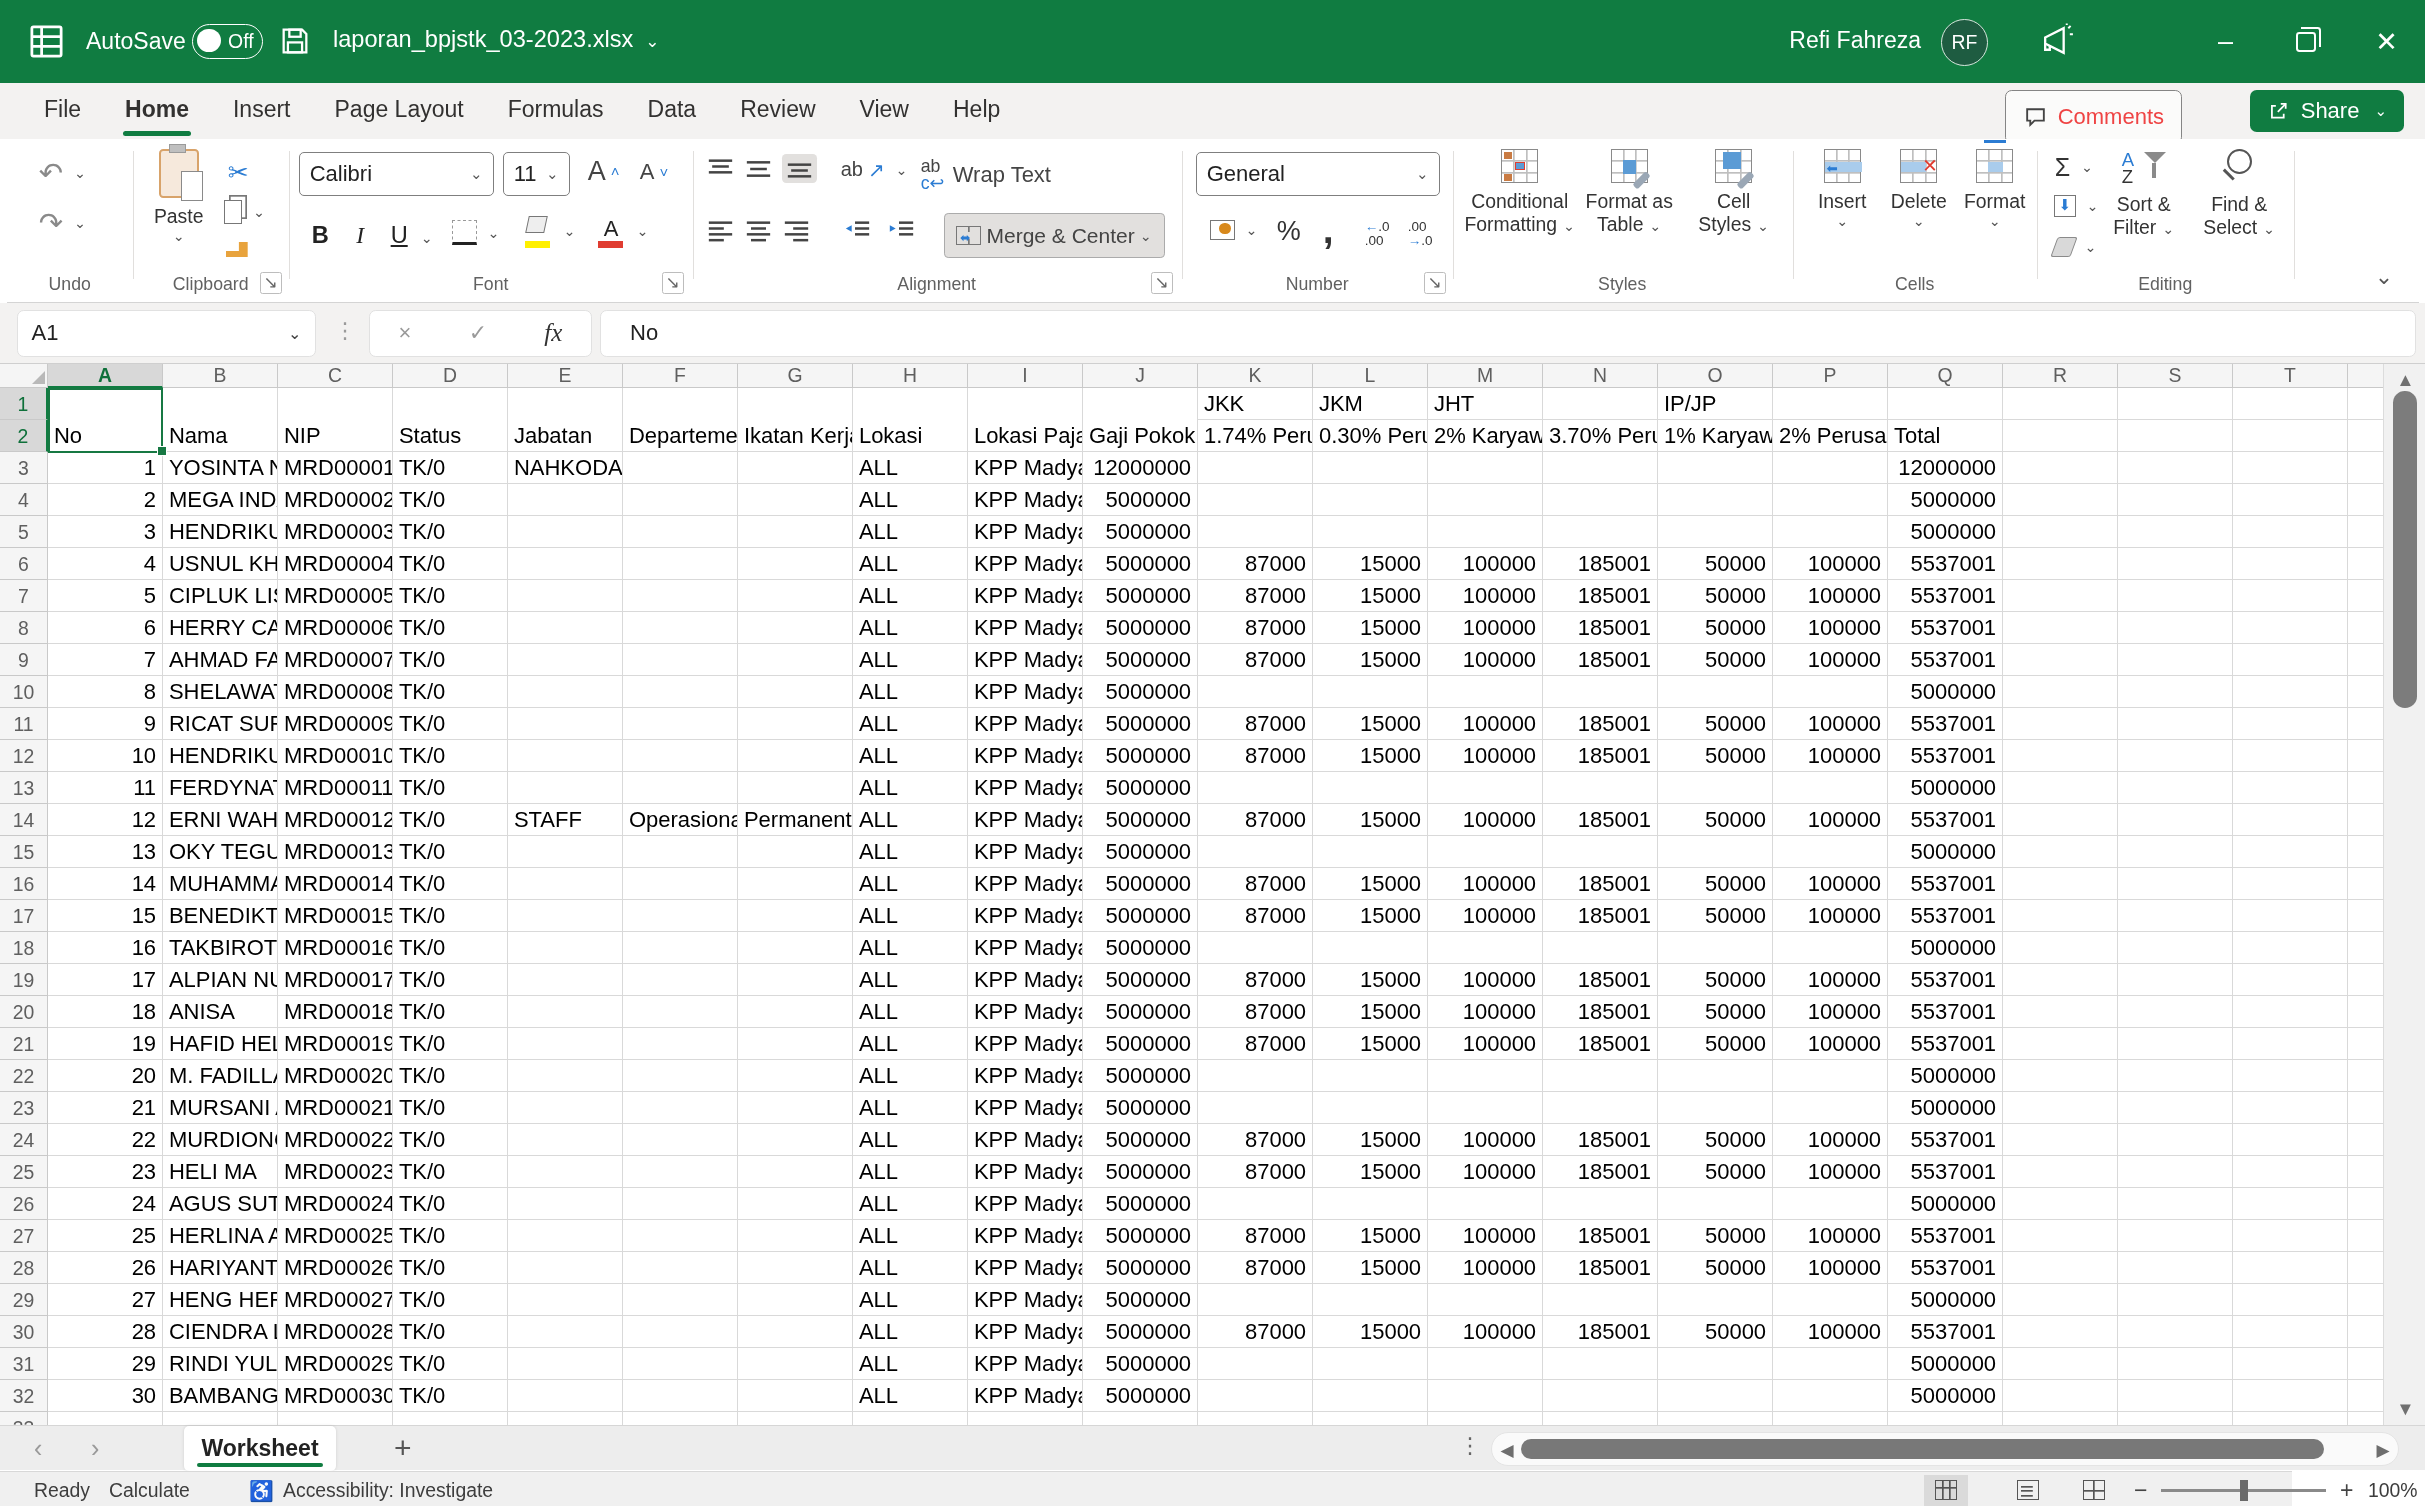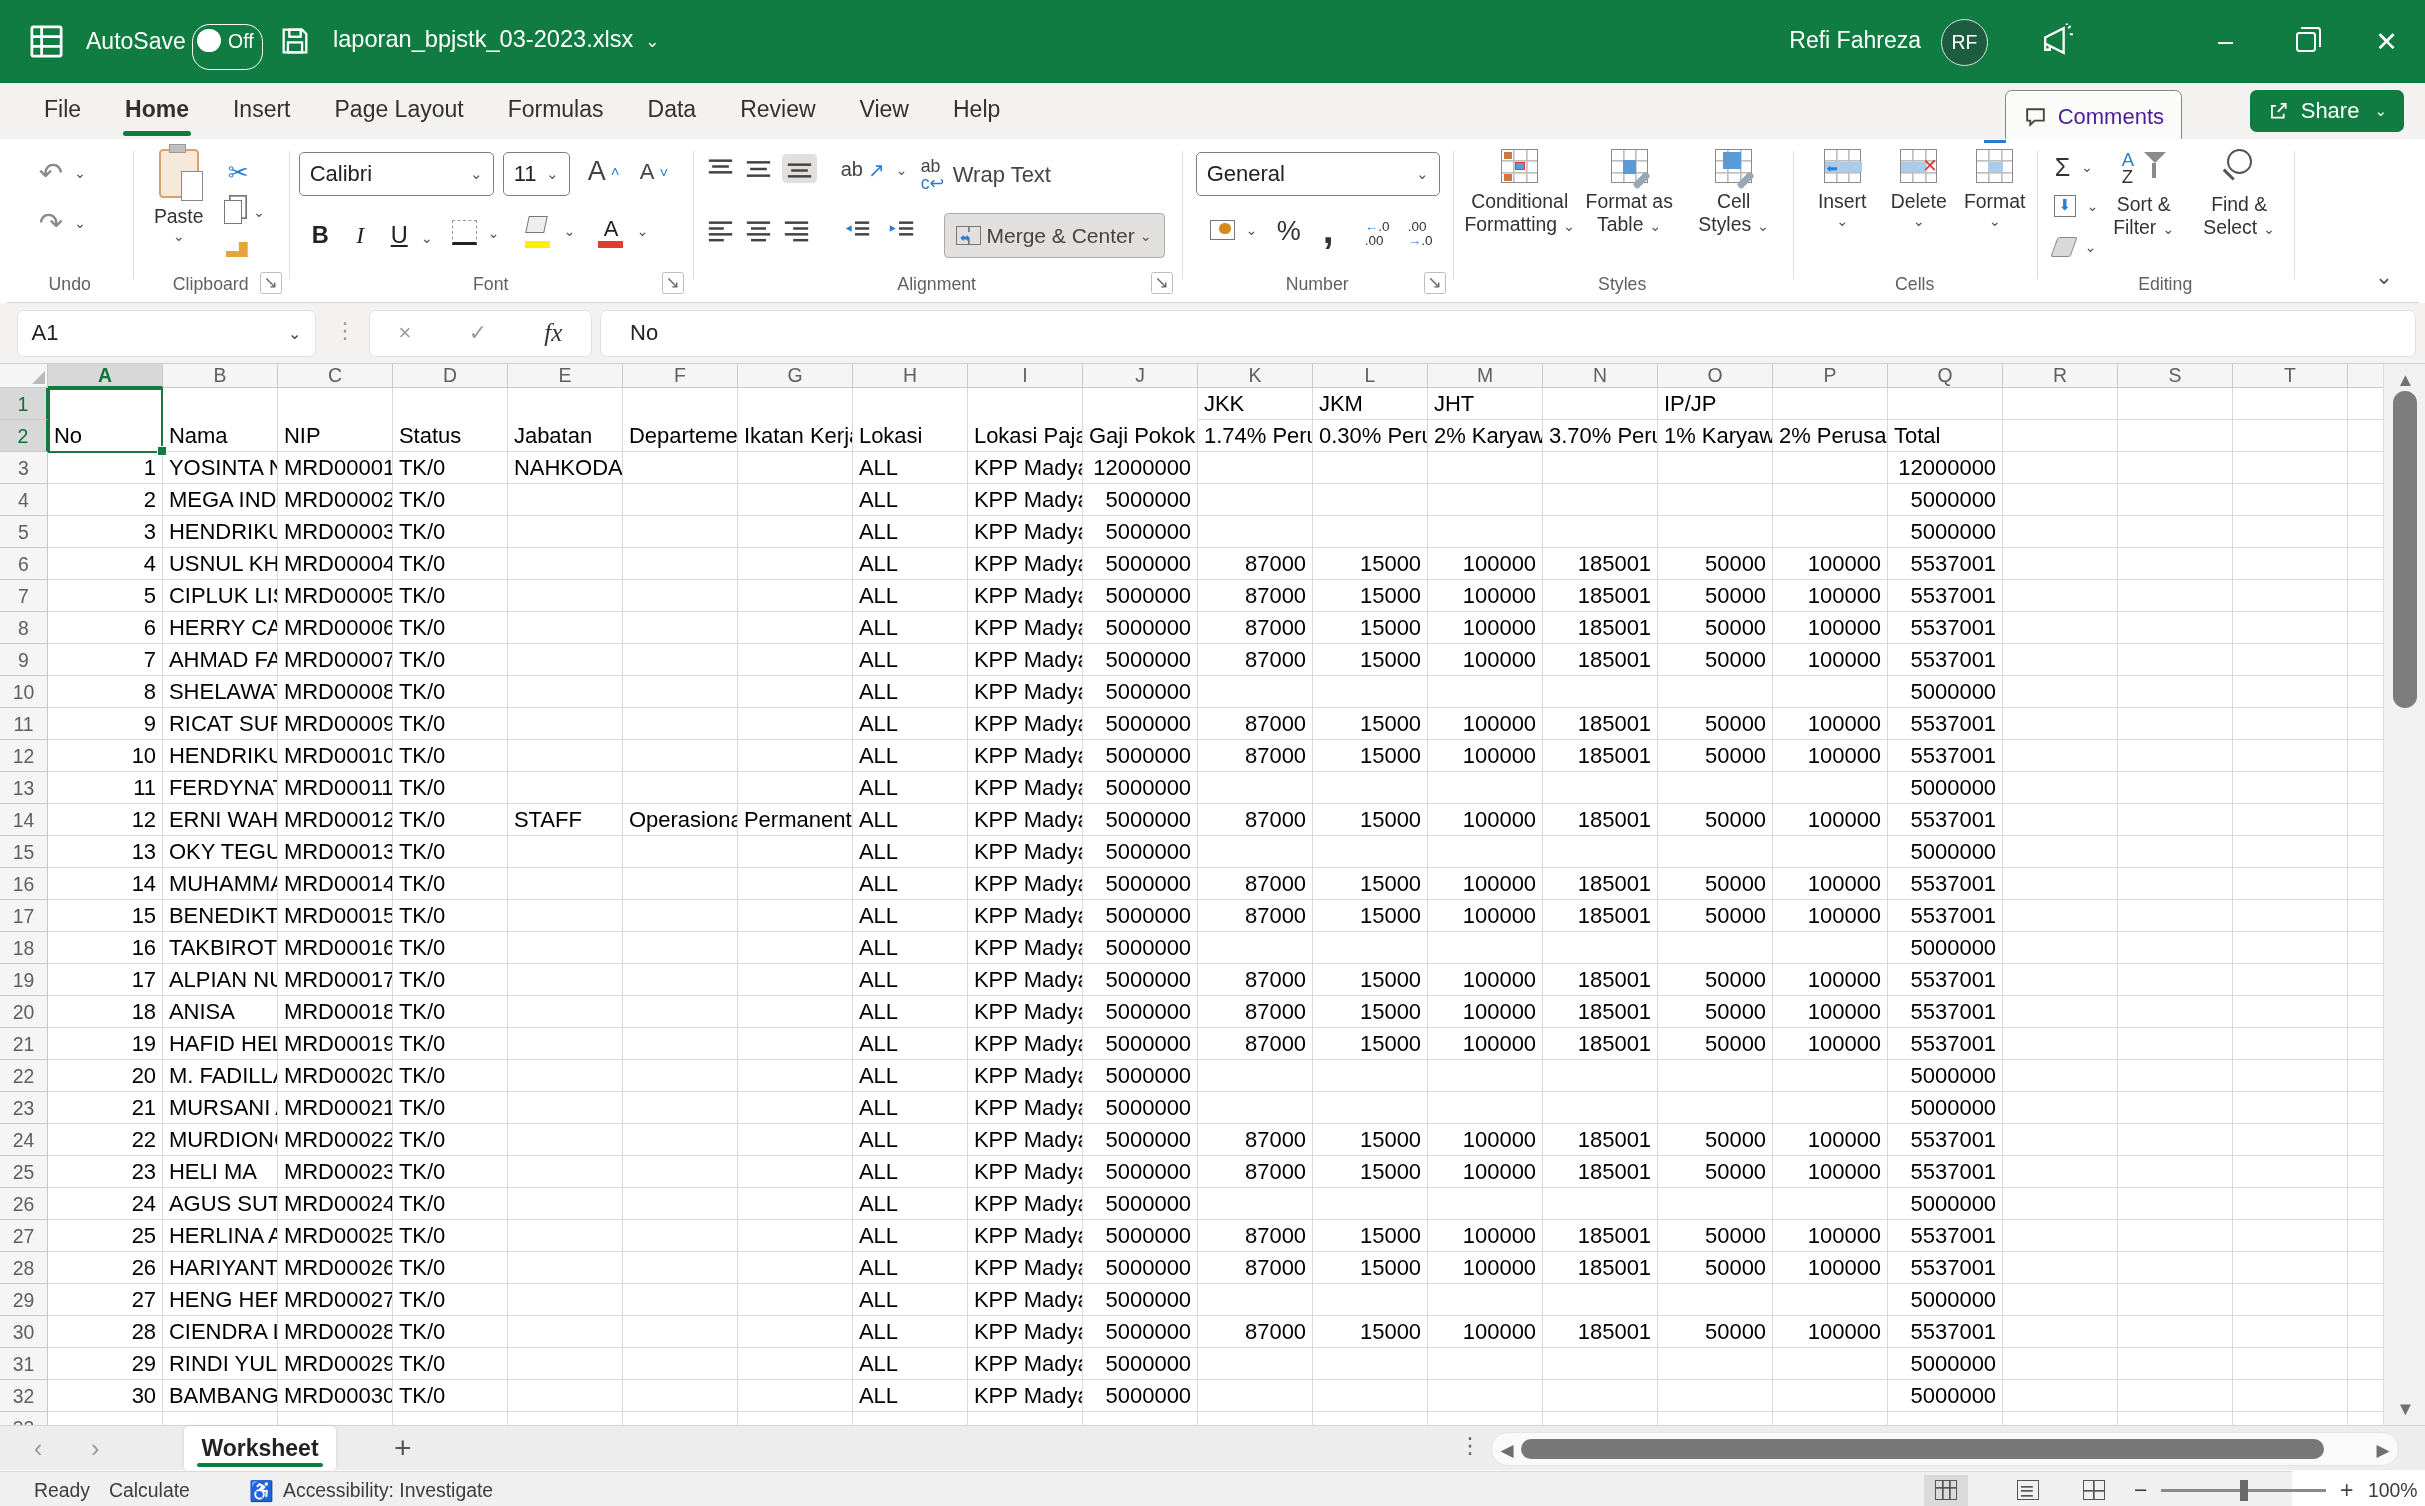--- a/index.html
+++ b/index.html
@@ -4,21 +4,21 @@
 <style>
   * { box-sizing: border-box; margin: 0; padding: 0; }
   html,body { width:2426px; height:1507px; overflow:hidden; background:#fff;
     font-family:"Liberation Sans", sans-serif; }
   .app { position:absolute; inset:0; width:2426px; height:1507px; overflow:hidden; }
 
   
   .titlebar { position:absolute; left:0; top:0; width:2426px; height:83px; background:#107C41; color:#fff; }
   .xl-logo { position:absolute; left:27px; top:22px; width:39px; height:39px; }
   .as-label { position:absolute; left:86px; top:28px; font-size:23px; }
-  .as-toggle { position:absolute; left:192px; top:23.6px; width:71px; height:46px; border:1.7px solid #fff; border-radius:17.7px; }
+  .as-toggle { position:absolute; left:192px; top:23.6px; width:71px; height:35px; border:1.7px solid #fff; border-radius:17.7px; }
   .as-knob { position:absolute; left:4.2px; top:4.2px; width:23.6px; height:23.6px; border-radius:50%; background:#fff; }
   .as-off { position:absolute; right:8.4px; top:5px; font-size:19.4px; color:#fff; }
   .save-btn { position:absolute; left:278px; top:23.6px; }
   .fname { position:absolute; left:333px; top:26px; font-size:23.6px; display:flex; gap:11.8px; align-items:center; }
   .fname .chev { font-size:17px; margin-top:3.4px; }
   .searchbox { position:absolute; left:901px; top:12.6px; width:655px; height:52px; background:#CEE0D5; border-radius:8.4px; display:flex; align-items:center; color:#1B5B3D; font-size:23px; }
   .mag { position:relative; width:22px; height:22px; margin:0 15px 0 39px; }
   .mag::before { content:""; position:absolute; left:0; top:0; width:15px; height:15px; border:2.5px solid #1B5B3D; border-radius:50%; }
   .mag::after { content:""; position:absolute; left:12.6px; top:14.3px; width:9.3px; height:2.5px; background:#1B5B3D; transform:rotate(45deg); }
   .uname { position:absolute; right:505px; top:27px; font-size:23px; }
@@ -30,21 +30,21 @@
   .wc.cls { right:20px; }
   .res-box { width:20px; height:20px; border:2.1px solid #fff; border-radius:3.4px; position:relative; }
   .res-box::before { content:""; position:absolute; left:3.4px; top:-6.7px; width:18.5px; height:18.5px; border-top:2.1px solid #fff; border-right:2.1px solid #fff; border-radius:0 3.4px 0 0; }
 
   
   .tabrow { position:absolute; left:0; top:83px; width:2426px; height:56px; background:#F3F2F1; }
   .tabs { position:absolute; left:22px; top:0; height:58px; display:flex; align-items:flex-start; }
   .rtab { font-size:23px; color:#323130; padding:0 22px; height:56px; line-height:52px; position:relative; }
   .rtab.active { font-weight:bold; }
   .rtab.active::after { content:""; position:absolute; left:20px; right:20px; bottom:3.4px; height:4.2px; border-radius:2.5px; background:#107C41; }
-  .comments-btn { position:absolute; right:244px; top:6.7px; height:54px; border:1.7px solid #858585; background:#FBFBFA; border-radius:6.7px; display:flex; align-items:center; gap:10px; padding:0 17px; font-size:22px; color:#4c1d95; }
+  .comments-btn { position:absolute; right:244px; top:6.7px; height:54px; border:1.7px solid #858585; background:#FBFBFA; border-radius:6.7px; display:flex; align-items:center; gap:10px; padding:0 17px; font-size:22px; color:#ef4444; }
   .share-btn { position:absolute; right:22px; top:6.7px; height:42px; background:#107C41; border-radius:6.7px; display:flex; align-items:center; gap:10px; padding:0 17px; font-size:22px; color:#fff; }
   .share-btn .chev { font-size:15px; margin-left:5px; }
 
   
   .ribbon { position:absolute; left:6.7px; top:139px; width:2412px; height:164px; background:#fff; border-radius:8.4px 8.4px 0 0; border-bottom:0.8px solid #D4D4D4; font-size:19.4px; color:#333; }
   .vsep { position:absolute; top:11.8px; height:128px; width:0.8px; background:#E1DFDD; }
   .glabel { position:absolute; top:135px; font-size:17.7px; color:#616161; text-align:center; }
   .launcher { position:absolute; top:133px; font-size:17px; color:#666; border:0.8px solid #BDBDBD; border-radius:2.5px; width:22px; height:22px; line-height:20px; text-align:center; }
   .rbtn-sm { position:absolute; display:flex; align-items:center; gap:5px; color:#444; }
   .dd::after { content:"⌄"; font-size:14.3px; color:#555; margin-left:5.9px; }

